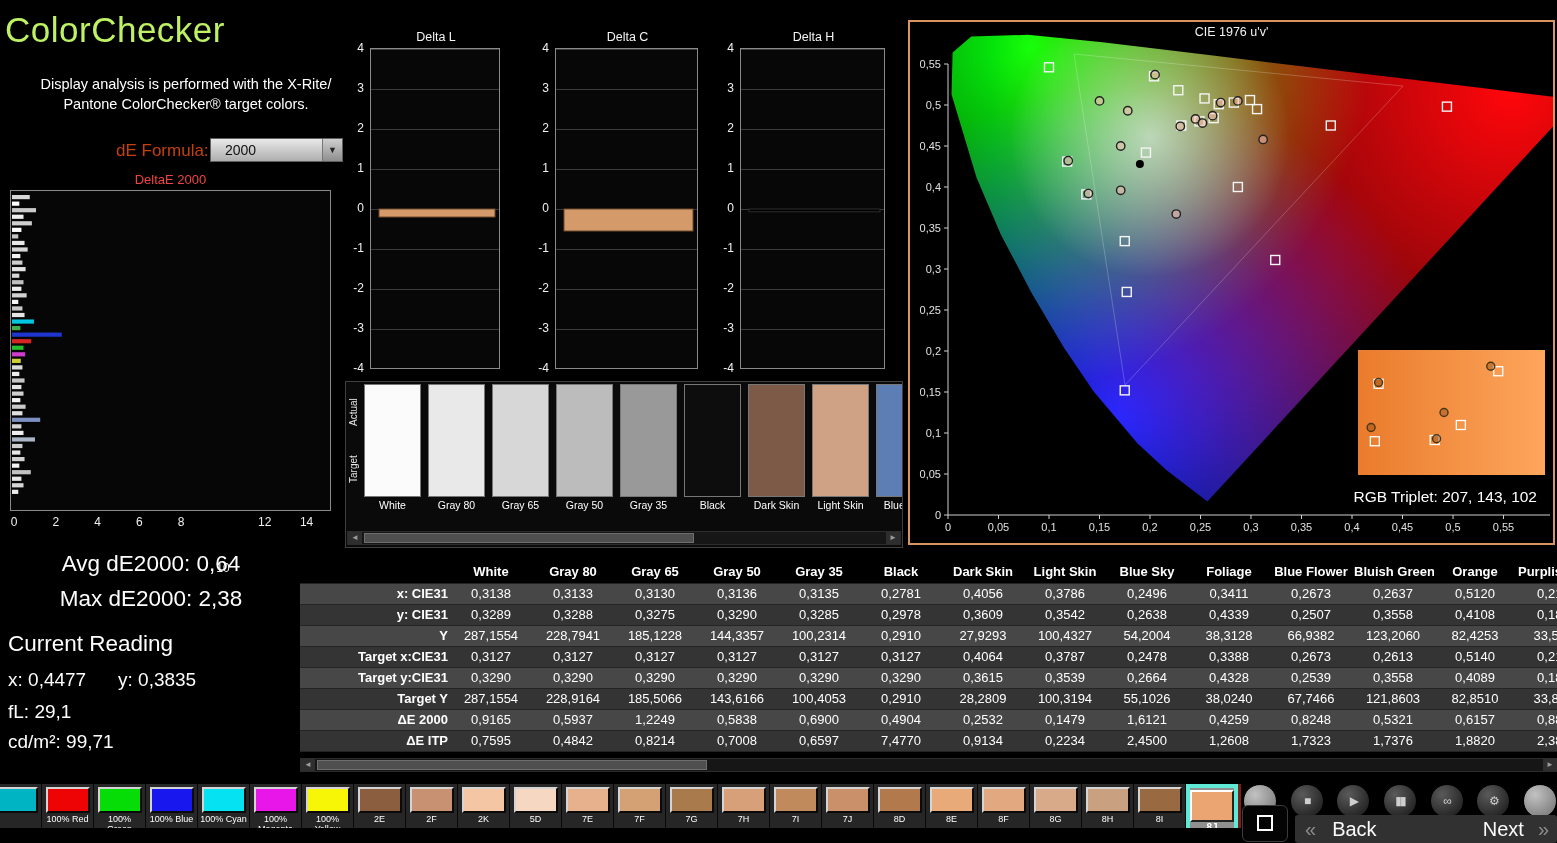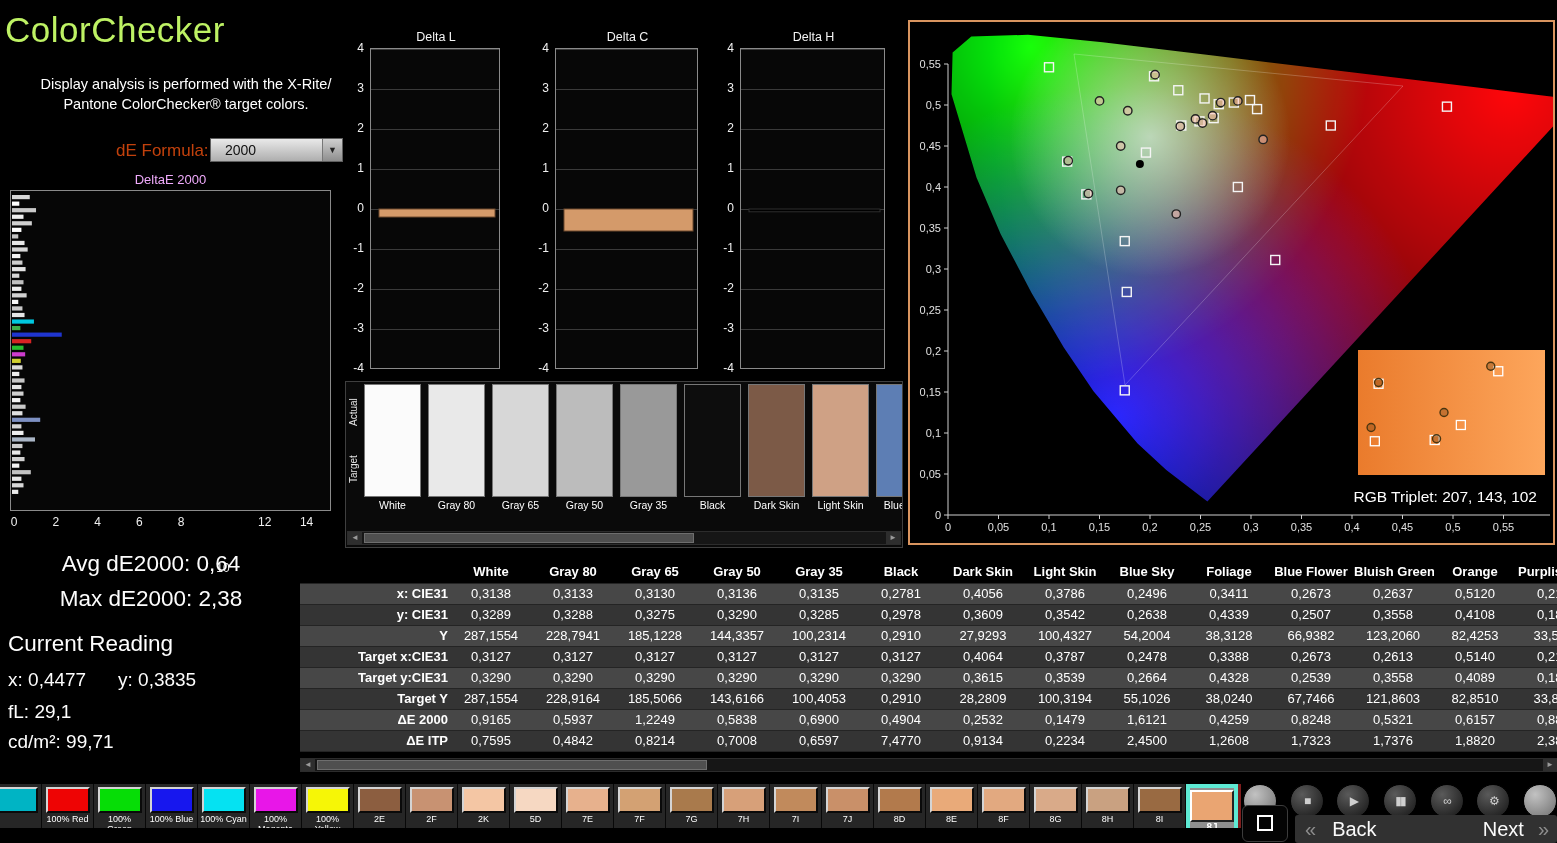--- a/index.html
+++ b/index.html
@@ -12,21 +12,21 @@
   #title{left:5px;top:10px;font-size:35px;font-weight:400;color:#bef264;letter-spacing:.5px}
   #description{left:20px;top:74px;width:332px;font-size:14.5px;line-height:20px;text-align:center;color:#fff}
   #formula-label{left:116px;top:141px;font-size:17px;color:#c2410c}
   #formula-combo{left:210px;top:138px;width:133px;height:24px;background:linear-gradient(#e9e9e9,#aeaeae);
       border:1px solid #5f5f5f;color:#111;font-size:14px;line-height:22px;padding-left:14px}
   #formula-combo .arrow{position:absolute;right:0;top:0;width:20px;height:22px;
       background:linear-gradient(#cfcfcf,#8e8e8e);border-left:1px solid #777;text-align:center;
       font-size:9px;line-height:22px;color:#222}
 
   
-  #deltae-title{left:10px;top:172px;width:321px;text-align:center;font-size:13px;color:#f0abfc}
+  #deltae-title{left:10px;top:172px;width:321px;text-align:center;font-size:13px;color:#ef4444}
   #deltae-box{left:10px;top:190px;width:321px;height:321px;border:1px solid #8a8a8a;background:#060606}
   #deltae-box svg{display:block}
   #deltae-xticks{left:10px;top:515px;width:321px;height:14px}
   #deltae-xticks span{position:absolute;transform:translateX(-50%);font-size:12px;color:#f0f0f0}
 
   
   .delta-block{position:absolute;top:30px;width:180px;height:348px}
   .delta-block .chart-title{position:absolute;top:0;left:24px;text-align:center;font-size:12.5px;color:#f4f4f4}
   .delta-block .ylabels{position:absolute;left:0;top:18px;width:20px;height:321px}
   .delta-block .ylabels div{position:absolute;right:2px;width:20px;text-align:right;font-size:12px;color:#f0f0f0}
@@ -284,20 +284,21 @@
         <div class="swatch-label" style="left: 526px;">Blue Sky</div>
       </div>
   </div>
   <div class="abs hscroll" id="swatch-scrollbar">
     <span class="sb-arrow left">◄</span>
     <div class="sb-thumb"></div>
     <span class="sb-arrow right">►</span>
   </div>
 
   <div class="abs" id="cie-panel">
+    <div id="cie-title">CIE 1976 u'v'</div>
     <svg id="cie-svg" width="643" height="521">
       <defs>
         <clipPath id="locusClip">
           <path d="M297.4 479.5 L256.3 448 L227.6 421.6 L183.5 369.2 L153.8 325.4 L121.6 271 L90.6 212 L66.5 155.4 L41.5 72.3 L42.6 30.6 L61.3 14.4 L118 12.8 L192.6 20.2 L302.9 33.5 L445.5 50.8 L563.5 65 L667.6 77.7 Z"></path>
         </clipPath>
         <radialGradient id="gG" gradientUnits="userSpaceOnUse" cx="120" cy="25" r="340">
           <stop offset="0" stop-color="#00ff00"></stop>
             <stop offset="1" stop-color="#00ff00" stop-opacity="0"></stop>
         </radialGradient>
         <radialGradient id="gR" gradientUnits="userSpaceOnUse" cx="600" cy="70" r="520">

